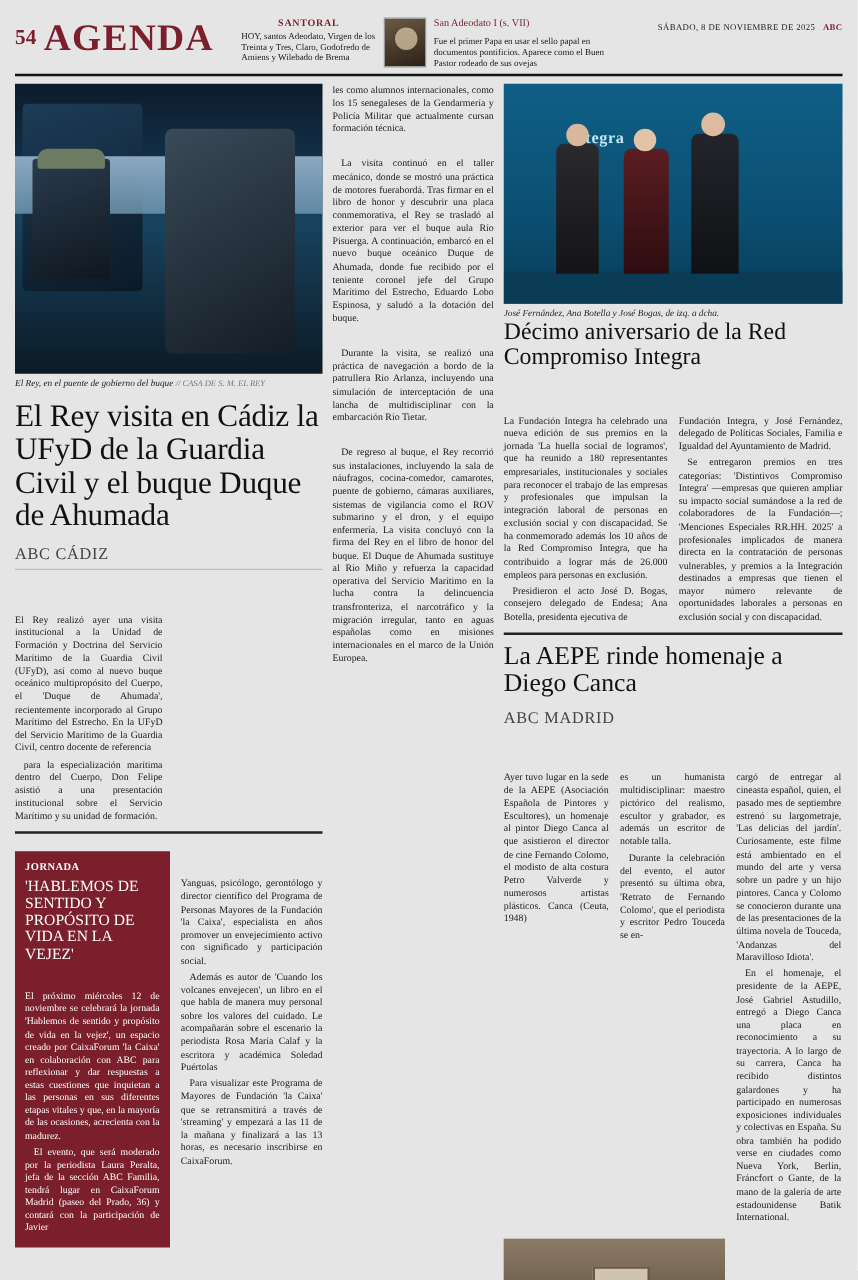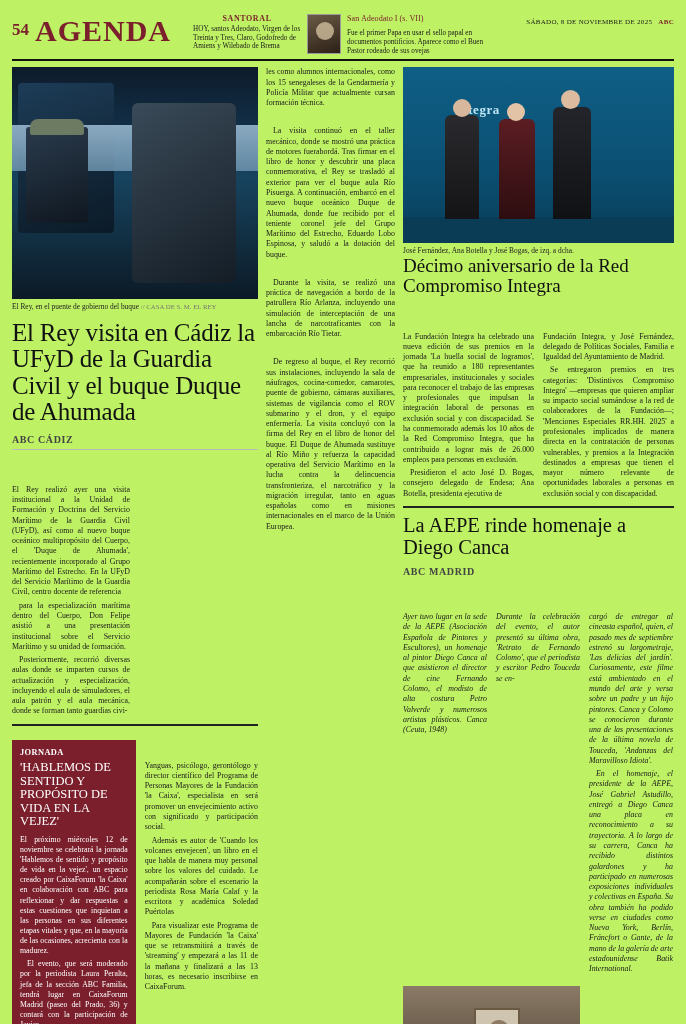--- a/index.html
+++ b/index.html
@@ -7,21 +7,21 @@
   body {
     width: 686px; height: 1024px;
     background: #ffffff;
     font-family: "Liberation Serif", serif;
     color: #1a1a1a;
     overflow: hidden;
   }
   .page {
     position: relative;
     width: 686px; height: 1024px;
-    background: #bef264;
+    background: #e5e5e5;
     padding: 14px 12px 8px 12px;
   }
 
   
   .masthead { display:flex; align-items:flex-start; border-bottom: 2px solid #111; padding-bottom: 4px; }
   .page-num { font-family:"Liberation Serif", serif; font-size: 17px; color:#7a1f2b; font-weight:700; margin-right: 6px; padding-top:6px;}
   .agenda-title { font-family:"Liberation Serif", serif; font-size: 30px; letter-spacing:1px; color:#7a1f2b; font-weight:700; line-height:1; padding-top:2px;}
   .masthead-mid { flex: 1; display:flex; padding-left: 22px; }
   .santoral-block { font-size: 7.2px; line-height:1.22; width: 108px; }
   .santoral-label { color:#7a1f2b; font-weight:700; font-size:8px; letter-spacing:.6px; text-align:center; margin-bottom:1px;}
@@ -34,40 +34,40 @@
 
   
   .cols { display:flex; gap:8px; margin-top:6px; }
   .col { position:relative; }
   .c1 { width: 246px; }
   .c2 { width: 130px; }
   .c3 { width: 272px; }
 
   
   .photo { width:100%; background:#556; position:relative; overflow:hidden; }
-  .cap { font-size:7.4px; line-height:1.25; padding-top:3px; color:#222; }
+  .cap { font-size:7.4px; line-height:1.25; padding-top:3px; color:#222;font-style:italic; }
   .cap .src { color:#777; font-size:6.8px; }
 
   .ph1 { height: 232px; background:
       linear-gradient(180deg,#0d1b2a 0%, #12314a 28%, #17435e 48%, #0c1a26 100%);
   }
   .ph1:before{content:"";position:absolute;left:6px;top:16px;width:96px;height:150px;background:linear-gradient(160deg,#1d3c57,#0b1a27);border-radius:4px;}
   .ph1:after{content:"";position:absolute;left:120px;top:36px;width:104px;height:180px;background:linear-gradient(150deg,#3a4a58,#141d26);border-radius:6px;}
   .ph1 .sea{position:absolute;left:0;right:0;top:58px;height:46px;background:linear-gradient(180deg,#9fbfd6,#6d94ae);opacity:.85;}
   .ph1 .cap1{position:absolute;left:14px;top:60px;width:62px;height:96px;background:linear-gradient(160deg,#2a3b4d,#0f1720);border-radius:3px;}
   .ph1 .cap2{position:absolute;left:132px;top:70px;width:70px;height:120px;background:linear-gradient(160deg,#46525f,#1b2330);border-radius:3px;}
   .ph1 .hat{position:absolute;left:18px;top:52px;width:54px;height:16px;background:#6d7b63;border-radius:8px 8px 2px 2px;}
   .ph1 .hat2{position:absolute;left:138px;top:60px;width:58px;height:16px;background:#5e6b55;border-radius:8px 8px 2px 2px;}
 
   .headline1 {
     font-family:"Liberation Serif", serif;
     font-size: 25px; line-height: 1.06; font-weight:400; color:#111;
     margin-top: 8px; letter-spacing:-0.2px;
   }
-  .byline { font-size:10px; font-weight:700; letter-spacing:.6px; color:#444; margin:8px 0 4px; }
+  .byline { font-size:13px; font-weight:400; letter-spacing:.6px; color:#444; margin:8px 0 4px; }
   .hr-thin { border-top:1px solid #bbb; margin:4px 0 6px; }
 
   .body-cols2 { display:flex; gap:9px; }
   .bodytext { font-size:7.9px; line-height:1.30; text-align:justify; hyphens:auto;margin-top:29px; }
   .bodytext p { margin:0 0 0 0; text-indent: 7px;}
   .bodytext p:first-child { text-indent:0; }
   .bodytext p + p { margin-top:3px; }
 
   
   .c2-text { font-size:7.9px; line-height:1.30; text-align:justify; }
@@ -90,29 +90,29 @@
   .integra-body { display:flex; gap:9px; margin-top:6px; }
   .integra-body .bodytext { font-size:7.9px; }
 
   
   .redbox {
     background:#7a1f2b; color:#fff; padding:8px 8px 10px 8px; margin-top:8px;
     width: 128px;
   }
   .redbox .kicker { font-size:8.4px; font-weight:700; letter-spacing:.4px; line-height:1.15;}
   .redbox .rtitle { font-size:12.5px; line-height:1.08; margin-top:4px; font-weight:400;}
-  .redtext { font-size:7.8px; line-height:1.30; text-align:justify; margin-top:6px;}
+  .redtext { font-size:7.8px; line-height:1.30; text-align:justify; margin-top:22px;}
   .redtext p{margin:0; text-indent:7px;}
   .redtext p:first-child{text-indent:0;}
   .redtext p+p{margin-top:3px;}
 
   
   .headline3 { font-family:"Liberation Serif", serif; font-size:20.5px; line-height:1.08; color:#111; }
   .aepe-cols { display:flex; gap:9px; margin-top:6px; }
-  .aepe-cols .bodytext { font-size:7.9px;font-style:italic; }
+  .aepe-cols .bodytext { font-size:7.9px; }
   .ph3 { height:152px; margin-top:6px; background: linear-gradient(180deg,#7a6a57,#3a3129); position:relative; overflow:hidden;}
   .ph3 .back{position:absolute;inset:0;background:linear-gradient(180deg,#8a7a66 0%,#554739 55%,#2b241c 100%);}
   .ph3 .canvas{position:absolute;left:40%;top:22px;width:46px;height:60px;background:#cfc4b0;border:2px solid #6b5a43;}
   .ph3 .canvas:after{content:"";position:absolute;left:11px;top:10px;width:24px;height:30px;border-radius:50% 50% 45% 45%;background:#8d7a62;}
   .ph3 .f{position:absolute;bottom:0;border-radius:8px 8px 0 0;}
   .ph3 .f1{left:14px;width:44px;height:96px;background:linear-gradient(180deg,#20222a,#0d0e12);}
   .ph3 .f2{left:66px;width:42px;height:92px;background:linear-gradient(180deg,#2b2d35,#101218);}
   .ph3 .f3{left:160px;width:44px;height:94px;background:linear-gradient(180deg,#262830,#0e1014);}
   .ph3 .hd{position:absolute;border-radius:50%;background:#e0c0a2;}
   .ph3 .h1{left:26px;bottom:92px;width:17px;height:17px;}
@@ -163,51 +163,50 @@
       </div>
 
       <div class="headline1">El Rey visita en Cádiz la UFyD de la Guardia Civil y el buque Duque de Ahumada</div>
       <div class="byline">ABC CÁDIZ</div>
       <div class="hr-thin"></div>
 
       <div class="body-cols2">
         <div class="bodytext" style="width:118px">
           <p>El Rey realizó ayer una visita institucional a la Unidad de Formación y Doctrina del Servicio Marítimo de la Guardia Civil (UFyD), así como al nuevo buque oceánico multipropósito del Cuerpo, el 'Duque de Ahumada', recientemente incorporado al Grupo Marítimo del Estrecho. En la UFyD del Servicio Marítimo de la Guardia Civil, centro docente de referencia</p>
           <p>para la especialización marítima dentro del Cuerpo, Don Felipe asistió a una presentación institucional sobre el Servicio Marítimo y su unidad de formación.</p>
-          <p>Posteriormente, recorrió diversas aulas donde se imparten cursos de actualización y especialización, incluyendo el aula de simuladores, el aula patrón y el aula mecánica, donde se forman tanto guardias civi-</p>
         </div>
         <div class="bodytext" style="width:118px">
           
           
         </div>
       </div>
 
       <div class="thick-rule"></div>
       <div style="display:flex; gap:9px;">
         <div class="redbox">
           <div class="kicker">JORNADA</div>
           <div class="rtitle">'HABLEMOS DE SENTIDO Y PROPÓSITO DE VIDA EN LA VEJEZ'</div>
           <div class="redtext">
             <p>El próximo miércoles 12 de noviembre se celebrará la jornada 'Hablemos de sentido y propósito de vida en la vejez', un espacio creado por CaixaForum 'la Caixa' en colaboración con ABC para reflexionar y dar respuestas a estas cuestiones que inquietan a las personas en sus diferentes etapas vitales y que, en la mayoría de las ocasiones, acrecienta con la madurez.</p>
             <p>El evento, que será moderado por la periodista Laura Peralta, jefa de la sección ABC Familia, tendrá lugar en CaixaForum Madrid (paseo del Prado, 36) y contará con la participación de Javier</p>
           </div>
         </div>
         <div class="bodytext" style="width:118px">
-          <p>Yanguas, psicólogo, gerontólogo y director científico del Programa de Personas Mayores de la Fundación 'la Caixa', especialista en será promover un envejecimiento activo con significado y participación social.</p>
+          <p>Yanguas, psicólogo, gerontólogo y director científico del Programa de Personas Mayores de la Fundación 'la Caixa', especialista en años promover un envejecimiento activo con significado y participación social.</p>
           <p>Además es autor de 'Cuando los volcanes envejecen', un libro en el que habla de manera muy personal sobre los valores del cuidado. Le acompañarán sobre el escenario la periodista Rosa María Calaf y la escritora y académica Soledad Puértolas</p>
           <p>Para visualizar este Programa de Mayores de Fundación 'la Caixa' que se retransmitirá a través de 'streaming' y empezará a las 11 de la mañana y finalizará a las 13 horas, es necesario inscribirse en CaixaForum.</p>
         </div>
       </div>
     </div>
 
     <div class="col c2">
       <div class="c2-text">
         <p>les como alumnos internacionales, como los 15 senegaleses de la Gendarmería y Policía Militar que actualmente cursan formación técnica.</p>
         <p>La visita continuó en el taller mecánico, donde se mostró una práctica de motores fuerabordá. Tras firmar en el libro de honor y descubrir una placa conmemorativa, el Rey se trasladó al exterior para ver el buque aula Río Pisuerga. A continuación, embarcó en el nuevo buque oceánico Duque de Ahumada, donde fue recibido por el teniente coronel jefe del Grupo Marítimo del Estrecho, Eduardo Lobo Espinosa, y saludó a la dotación del buque.</p>
-        <p>Durante la visita, se realizó una práctica de navegación a bordo de la patrullera Río Arlanza, incluyendo una simulación de interceptación de una lancha de narcotraficantes con la embarcación Río Tietar.</p>
+        <p>Durante la visita, se realizó una práctica de navegación a bordo de la patrullera Río Arlanza, incluyendo una simulación de interceptación de una lancha de multidisciplinar con la embarcación Río Tietar.</p>
         <p>De regreso al buque, el Rey recorrió sus instalaciones, incluyendo la sala de náufragos, cocina-comedor, camarotes, puente de gobierno, cámaras auxiliares, sistemas de vigilancia como el ROV submarino y el dron, y el equipo enfermería. La visita concluyó con la firma del Rey en el libro de honor del buque. El Duque de Ahumada sustituye al Río Miño y refuerza la capacidad operativa del Servicio Marítimo en la lucha contra la delincuencia transfronteriza, el narcotráfico y la migración irregular, tanto en aguas españolas como en misiones internacionales en el marco de la Unión Europea.</p>
       </div>
     </div>
 
     <div class="col c3">
       <div class="photo ph2">
         <div class="txtw">Integra</div>
         <div class="floor"></div>
         <div class="p-a"></div>
         <div class="p-b"></div>
@@ -237,20 +236,21 @@
       <div class="byline">ABC MADRID</div>
 
       <div class="aepe-cols">
         <div style="width:84px">
           <div class="bodytext">
             <p>Ayer tuvo lugar en la sede de la AEPE (Asociación Española de Pintores y Escultores), un homenaje al pintor Diego Canca al que asistieron el director de cine Fernando Colomo, el modisto de alta costura Petro Valverde y numerosos artistas plásticos. Canca (Ceuta, 1948)</p>
           </div>
         </div>
         <div style="width:84px">
           <div class="bodytext">
+            <p>es un humanista multidisciplinar: maestro pictórico del realismo, escultor y grabador, es además un escritor de notable talla.</p>
             <p>Durante la celebración del evento, el autor presentó su última obra, 'Retrato de Fernando Colomo', que el periodista y escritor Pedro Touceda se en-</p>
           </div>
         </div>
         <div style="width:84px">
           <div class="bodytext">
             <p>cargó de entregar al cineasta español, quien, el pasado mes de septiembre estrenó su largometraje, 'Las delicias del jardín'. Curiosamente, este filme está ambientado en el mundo del arte y versa sobre un padre y un hijo pintores. Canca y Colomo se conocieron durante una de las presentaciones de la última novela de Touceda, 'Andanzas del Maravilloso Idiota'.</p>
             <p>En el homenaje, el presidente de la AEPE, José Gabriel Astudillo, entregó a Diego Canca una placa en reconocimiento a su trayectoria. A lo largo de su carrera, Canca ha recibido distintos galardones y ha participado en numerosas exposiciones individuales y colectivas en España. Su obra también ha podido verse en ciudades como Nueva York, Berlín, Fráncfort o Gante, de la mano de la galería de arte estadounidense Batik International.</p>
           </div>
         </div>
       </div>

